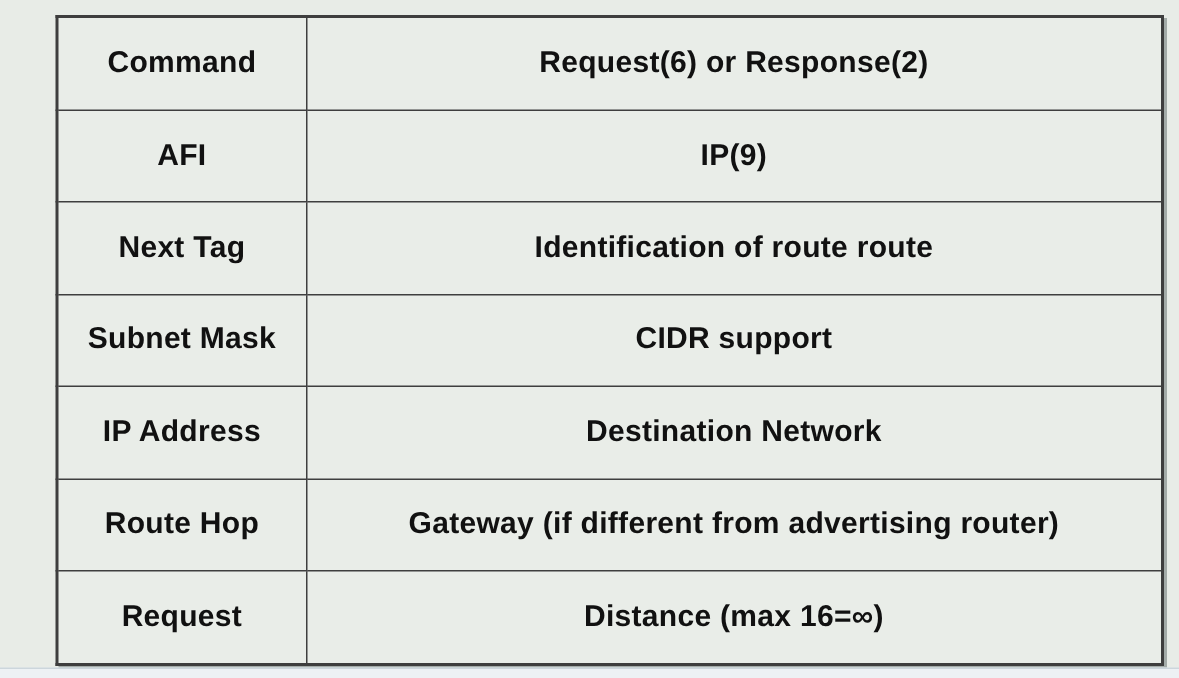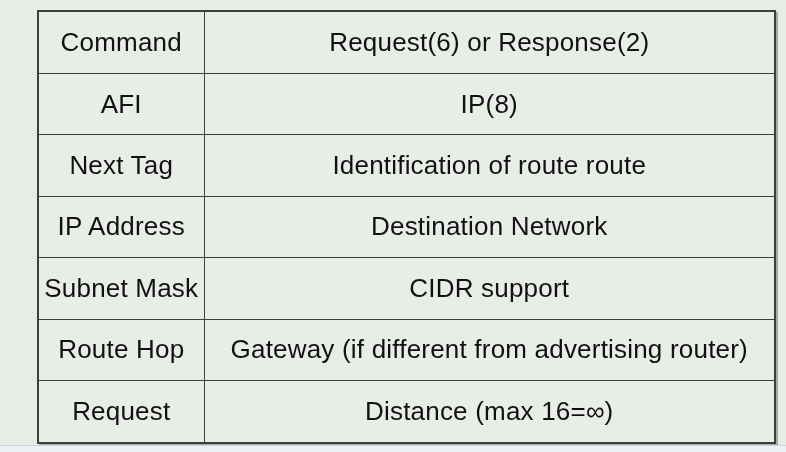--- a/index.html
+++ b/index.html
@@ -28,25 +28,26 @@
     table-layout: fixed;
     background: #e9ede8;
     border: 2px solid #3e3e3e;
     box-shadow: 2px 2px 0 rgba(140, 150, 147, 0.75);
   }
   table.fields col.col-field { width: 166px; }
   table.fields td {
     border: 1.5px solid #3e3e3e;
     text-align: center;
     vertical-align: middle;
-    font-size: 26px;
+    font-size: 20px;
     color: #111111;
     padding: 0;
     letter-spacing: 0.2px;
     white-space: nowrap;
+    font-weight: bold;
   }
   td.alert {
     color: #d5483a;
   }
   .bottom-strip {
     position: absolute;
     left: 0;
     bottom: 0;
     width: 786px;
     height: 6px;
@@ -63,33 +64,33 @@
       <col class="col-field">
       <col class="col-desc">
     </colgroup>
     <tbody>
       <tr>
         <td>Command</td>
         <td>Request(6) or Response(2)</td>
       </tr>
       <tr>
         <td>AFI</td>
-        <td>IP(8)</td>
+        <td>IP(9)</td>
       </tr>
       <tr>
         <td class="alert">Next Tag</td>
         <td class="alert">Identification of route route</td>
       </tr>
       <tr>
+        <td class="alert">Subnet Mask</td>
+        <td class="alert">CIDR support</td>
+      </tr>
+      <tr>
         <td>IP Address</td>
         <td>Destination Network</td>
-      </tr>
-      <tr>
-        <td class="alert">Subnet Mask</td>
-        <td class="alert">CIDR support</td>
       </tr>
       <tr>
         <td class="alert">Route Hop</td>
         <td class="alert">Gateway (if different from advertising router)</td>
       </tr>
       <tr>
         <td>Request</td>
         <td>Distance (max 16=∞)</td>
       </tr>
     </tbody>

